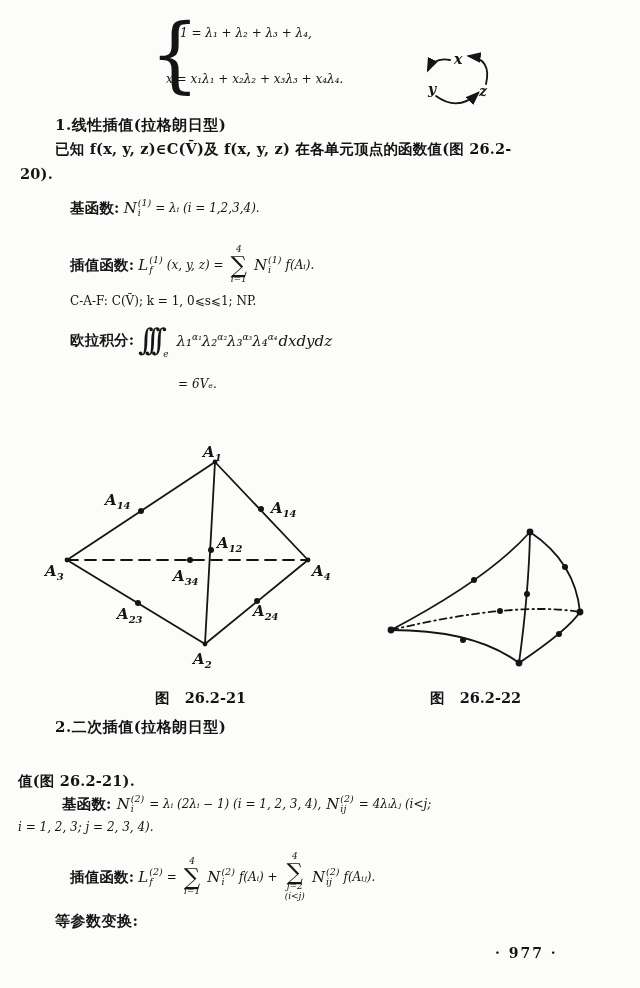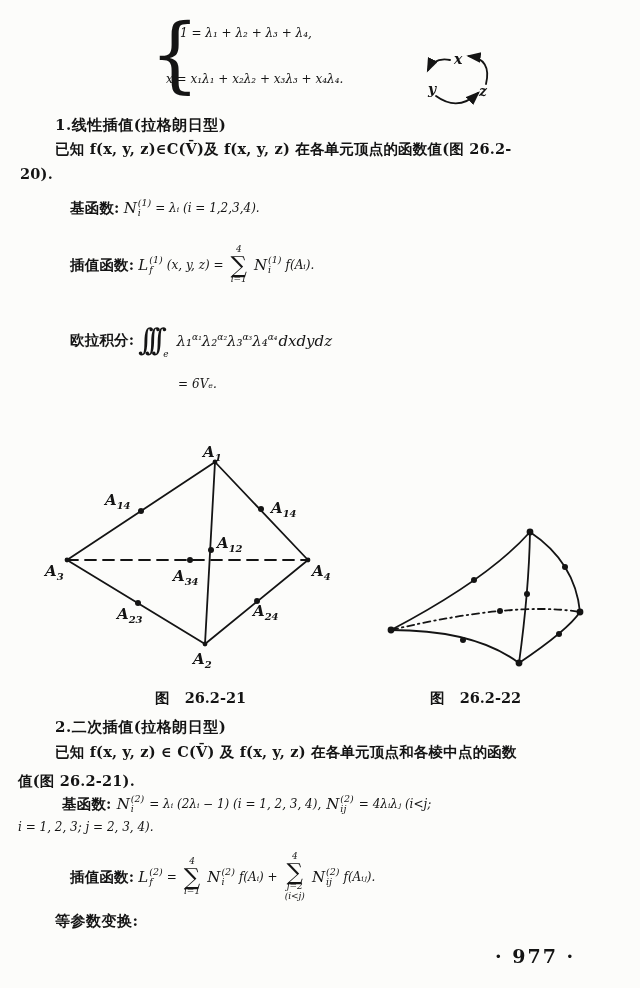--- a/index.html
+++ b/index.html
@@ -37,21 +37,21 @@
   .int { font-size:30px; letter-spacing:-9px; line-height:1; padding-right:9px; }
   .int-sub { font-size:9px; font-style:italic; position:relative; top:24px; left:-4px; }
 
   .msup { font-size:9px; font-style:italic; vertical-align:super; letter-spacing:0; }
 
   
   .flabel { position:absolute; font-style:italic; font-size:15px; font-weight:600; white-space:nowrap; }
   .flabel sub { font-size:10px; font-style:italic; }
 
   .caption { font-weight:700; font-size:14.5px; white-space:pre; }
-  .pagenum { font-weight:700; font-size:19px; letter-spacing:2px; }
+  .pagenum { font-weight:700; font-size:14px; letter-spacing:2px; }
 
   svg { position:absolute; overflow:visible; }
   .stroke { stroke:#141414; fill:none; stroke-width:1.8; stroke-linecap:round; }
   .dot { fill:#141414; stroke:none; }
   .cyc-t { font-size:14px; font-weight:700; font-style:italic; fill:#141414; }
 </style>
 </head>
 <body>
 
 <div class="page">
@@ -108,20 +108,21 @@
     <span class="mgroup">
       <span class="mvar">N</span>
       <span class="ss">
           <span class="sp">(1)</span>
           <span class="sb">i</span>
         </span>
     </span>
     <span class="math">f(Aᵢ).</span>
   </div>
 
+  <div class="abs math" style="left:70px; top:294px; font-style:normal;">C-A-F:  C(V̄);  k = 1,  0⩽s⩽1;  NP.</div>
 
   <div class="row" style="left:70px; top:320px; height:40px;text-align:center;">
     <span class="cnb">欧拉积分:</span>
     <span class="int-wrap">
       <span class="int">∫∫∫</span>
       <span class="int-sub">e</span>
     </span>
     <span>
       <span class="mvar">λ₁</span><sup class="msup">α₁</sup><span class="mvar">λ₂</span><sup class="msup">α₂</sup><span class="mvar">λ₃</span><sup class="msup">α₃</sup><span class="mvar">λ₄</span><sup class="msup">α₄</sup><span class="mvar" style="margin-left:1px;">dxdydz</span>
     </span>
@@ -179,21 +180,20 @@
     <circle class="dot" cx="81" cy="117" r="3"></circle>
     <circle class="dot" cx="177" cy="111" r="3"></circle>
     <circle class="dot" cx="145" cy="71" r="3"></circle>
     <circle class="dot" cx="118" cy="88" r="3"></circle>
   </svg>
 
   <div class="abs caption" style="left:155px; top:689px;">图   26.2-21</div>
   <div class="abs caption" style="left:430px; top:689px;">图   26.2-22</div>
 
   <div class="abs cn" style="left:55px; top:718px;text-align:right;">2.二次插值(拉格朗日型)</div>
-  <div class="abs cnb" style="left:55px; top:743px; width:578px;">已知 f(x, y, z) ∈ C(V̄) 及 f(x, y, z) 在各单元顶点和各棱中点的函数</div>
   <div class="abs cnb" style="left:18px; top:772px;">值(图 26.2-21).</div>
 
   <div class="row" style="left:62px; top:792px; height:24px; gap:5px;">
     <span class="cnb">基函数:</span>
     <span class="mgroup">
       <span class="mvar">N</span>
       <span class="ss">
           <span class="sp">(2)</span>
           <span class="sb">i</span>
         </span>

